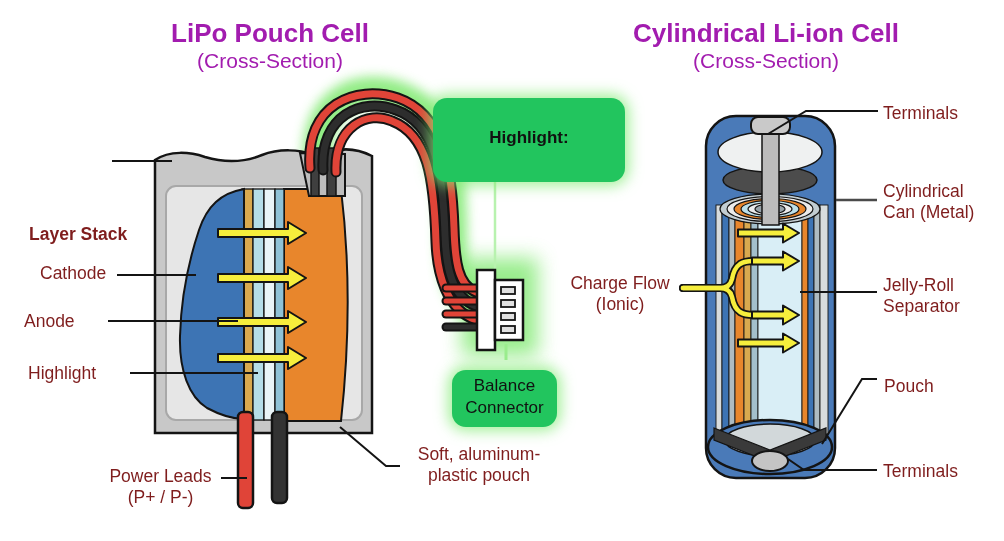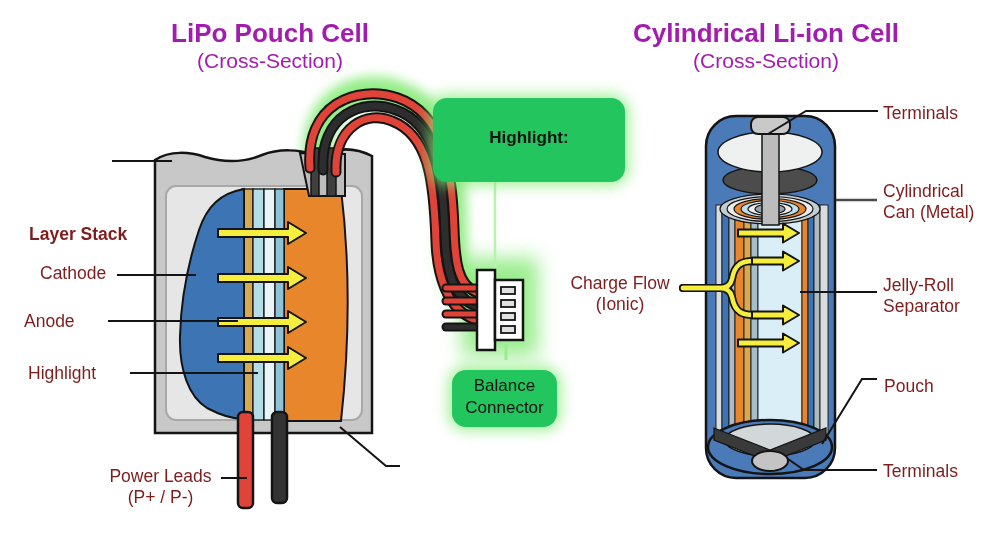--- a/index.html
+++ b/index.html
@@ -181,20 +181,22 @@
     <div class="title-main">Cylindrical Li-ion Cell</div>
     <div class="title-sub">(Cross-Section)</div>
   </div>
 
   <div class="label bold" style="left:29px;top:224px;">Layer Stack</div>
   <div class="label right" style="left:40px;top:263px;width:73px;">Cathode</div>
   <div class="label right" style="left:24px;top:311px;width:63px;">Anode</div>
   <div class="label right" style="left:28px;top:363px;width:85px;">Highlight</div>
   <div class="label center" style="left:103px;top:466px;width:115px;">Power Leads
 (P+ / P-)</div>
+  <div class="label center" style="left:393px;top:444px;width:172px;">Soft, aluminum-
+plastic pouch</div>
 
   <div class="greenbox" style="left:433px;top:98px;width:192px;height:84px;">
     <div class="inner-pad bold">Highlight:</div>
   </div>
   <div class="greenbox" style="left:452px;top:358px;width:105px;height:52px;padding-top:5px;margin-top:12px;">Balance
 Connector</div>
 
   <div class="label" style="left:883px;top:103px;">Terminals</div>
   <div class="label" style="left:883px;top:181px;">Cylindrical
 Can (Metal)</div>

